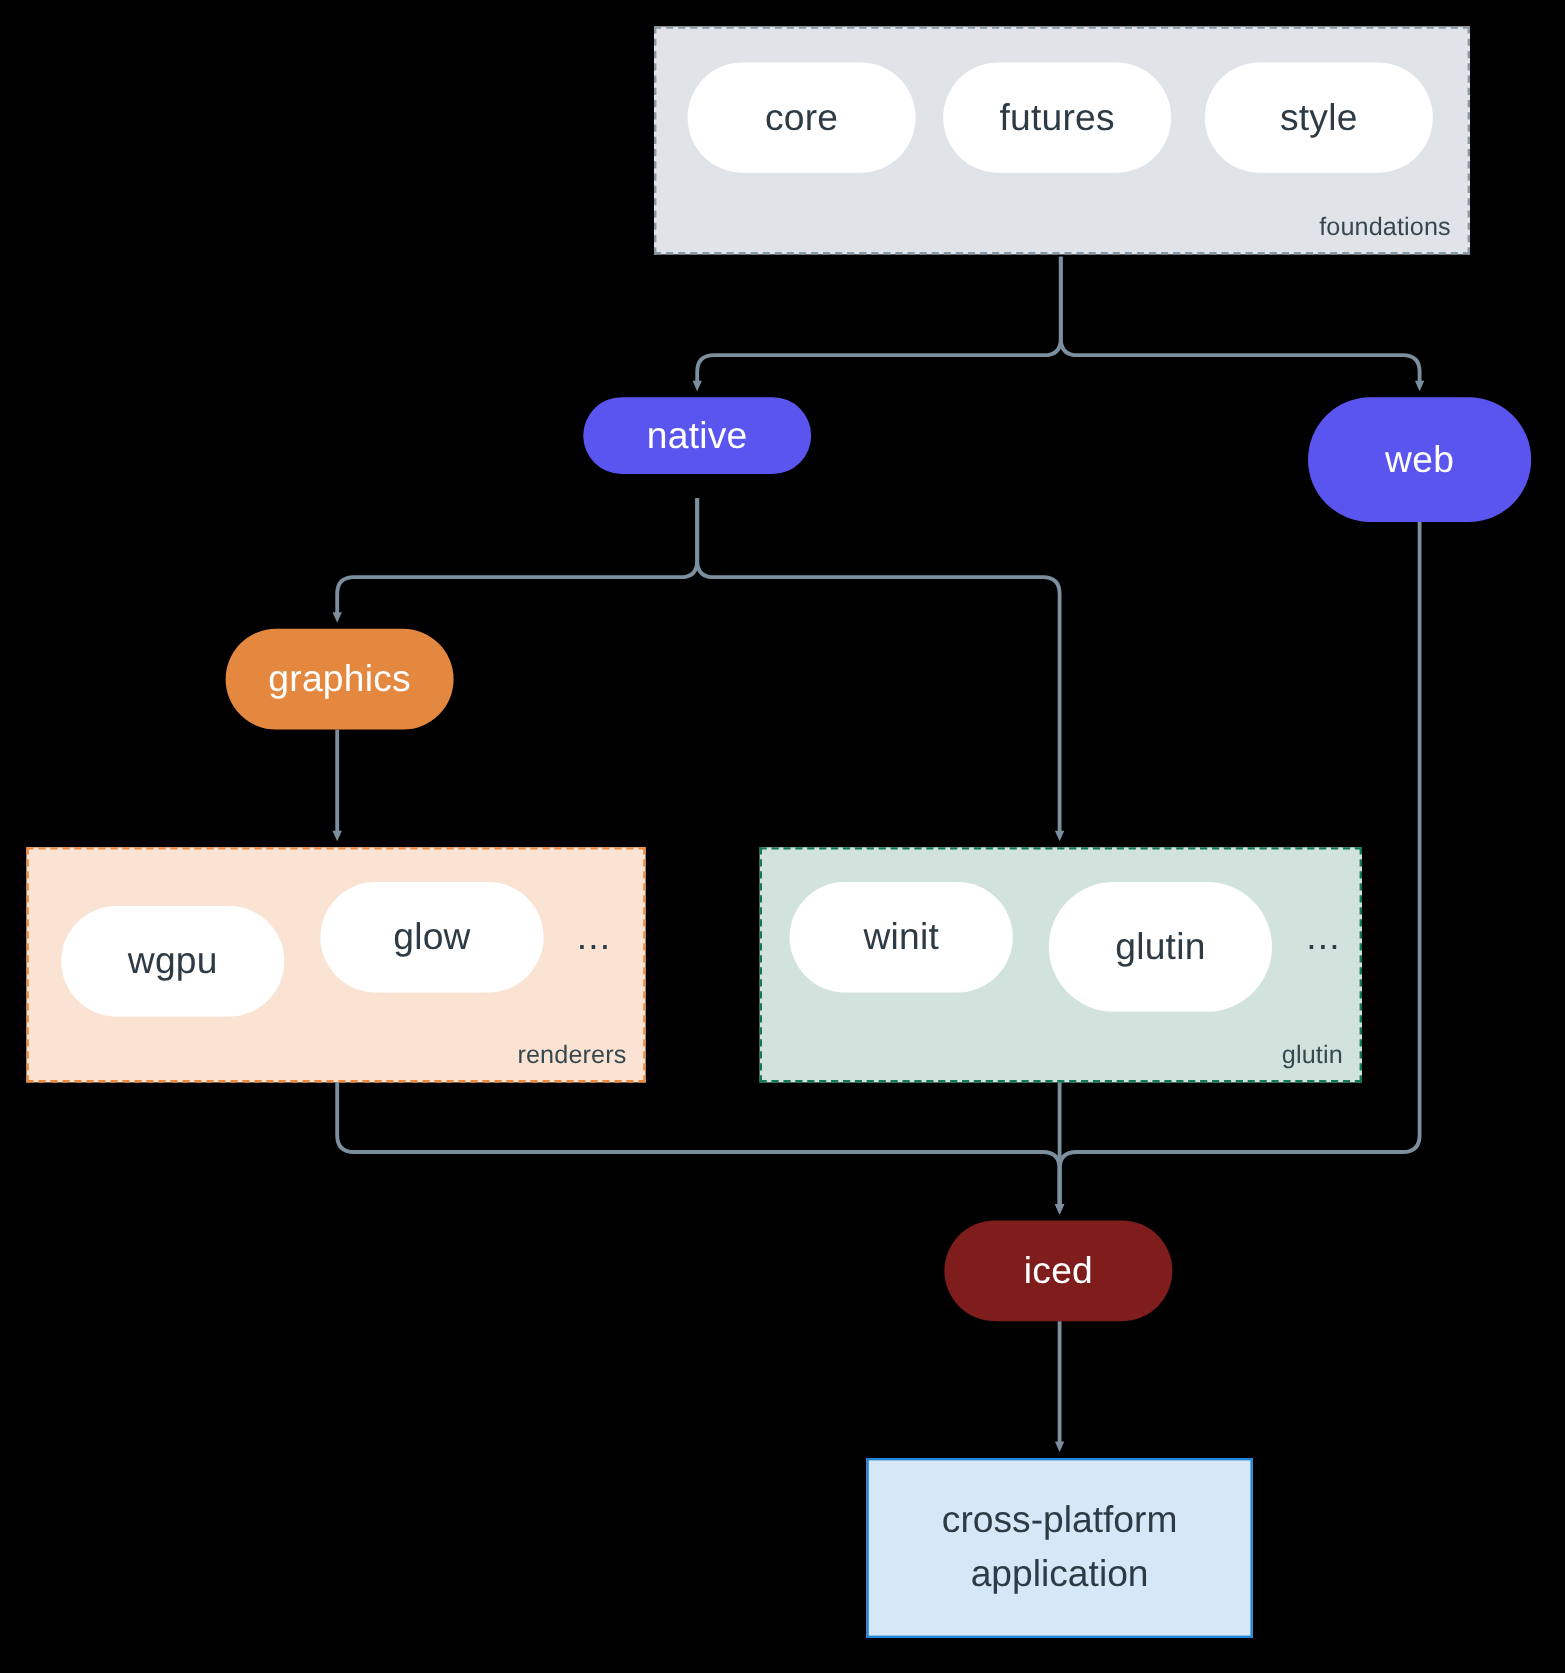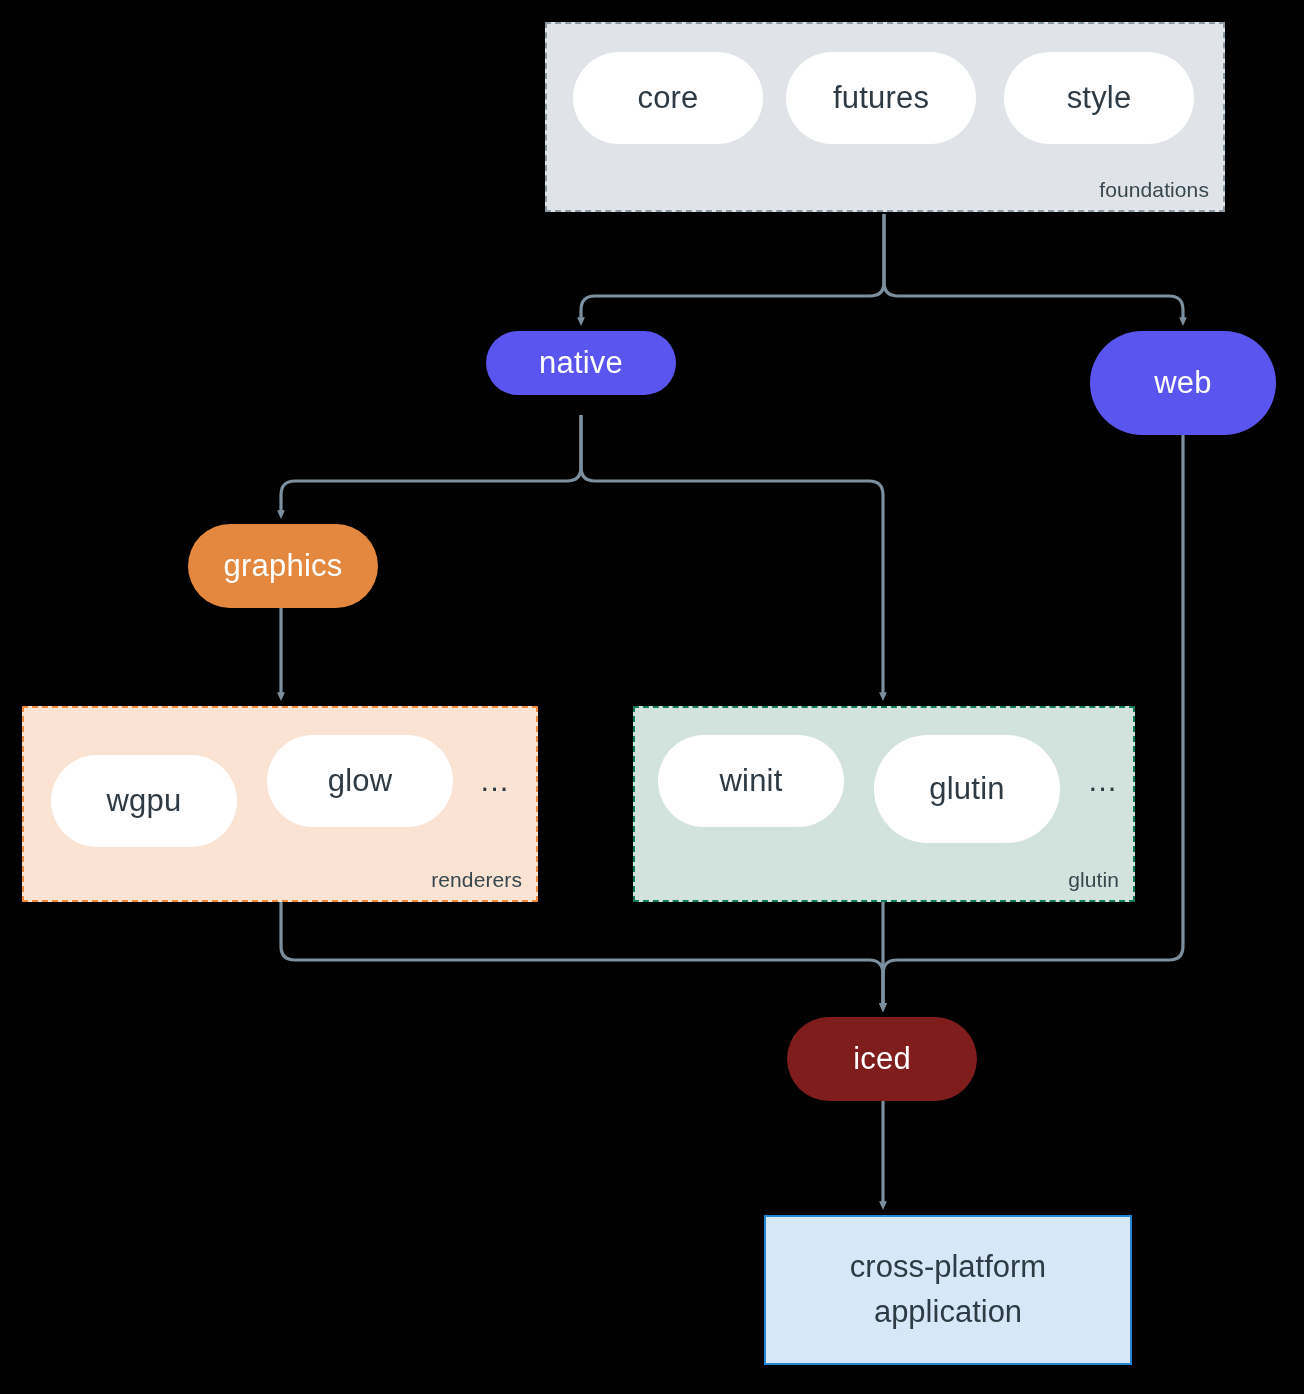--- a/index.html
+++ b/index.html
@@ -155,18 +155,18 @@
   </div>
   <div class="pill pill-white" style="left:874px; top:735px; width:186px; height:108px;">
     <span>glutin</span>
   </div>
   <div class="ellipsis" style="left:1078px; top:735px; width:50px; height:92px;">...</div>
 
   <div class="pill node-pill" style="left:787px; top:1017px; width:190px; height:84px; background:#7f1d1d;">
     <span>iced</span>
   </div>
 
-  <div class="rect-node" style="left:722px; top:1215px; width:368px; height:150px; background:#d6e8f8; border-color:#2285d5; color:#2e3b45;margin-left:42px;">
+  <div class="rect-node" style="left:722px; top:1215px; width:322px; height:150px; background:#d6e8f8; border-color:#2285d5; color:#2e3b45;">
     <span>cross-platform</span>
     <span>application</span>
   </div>
 
 </div>
 
 </body></html>

